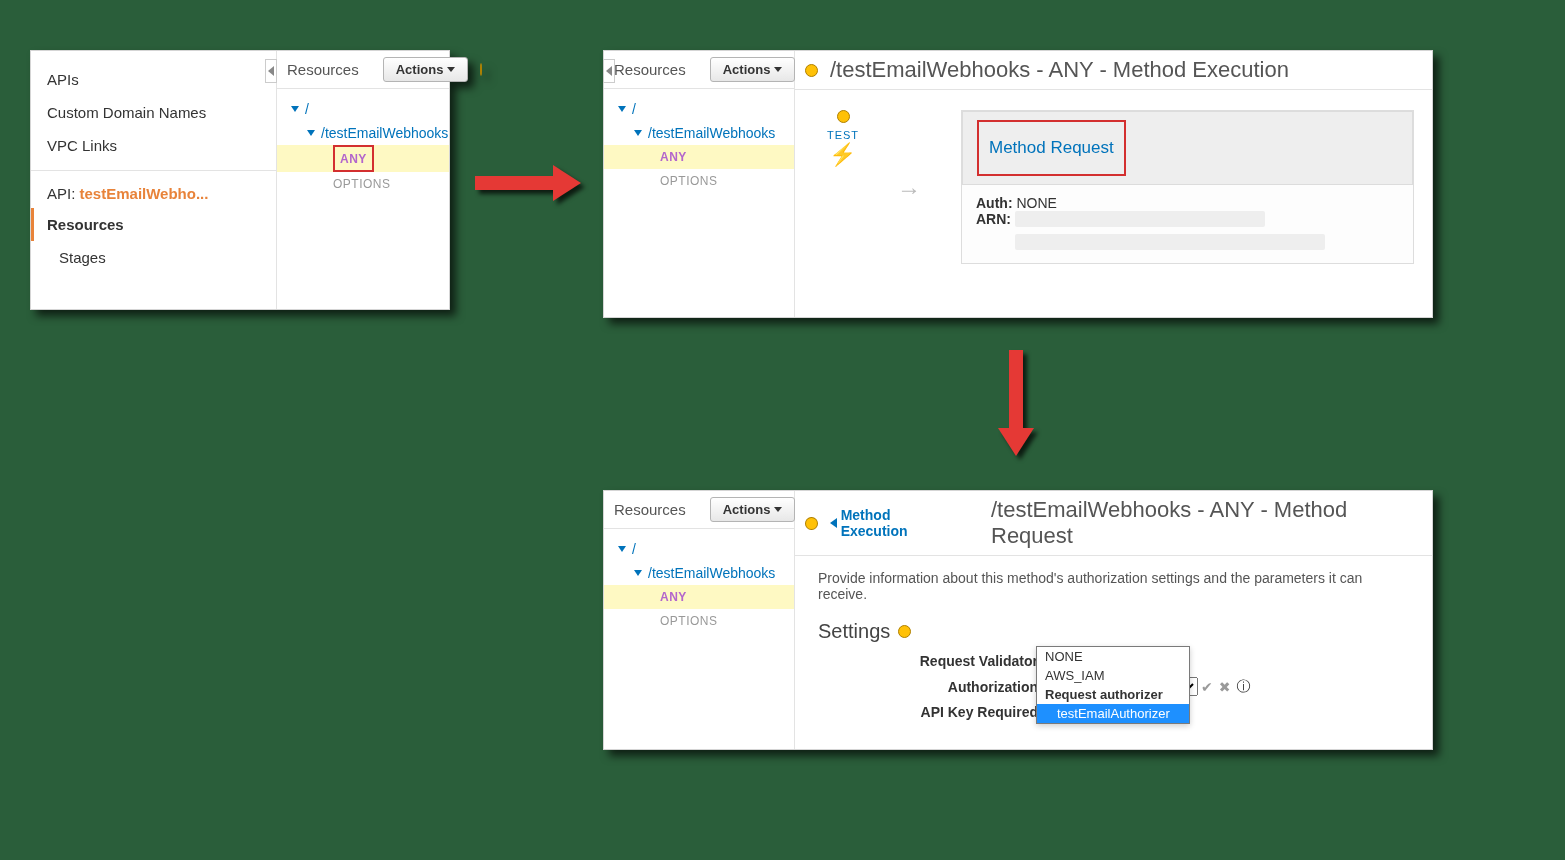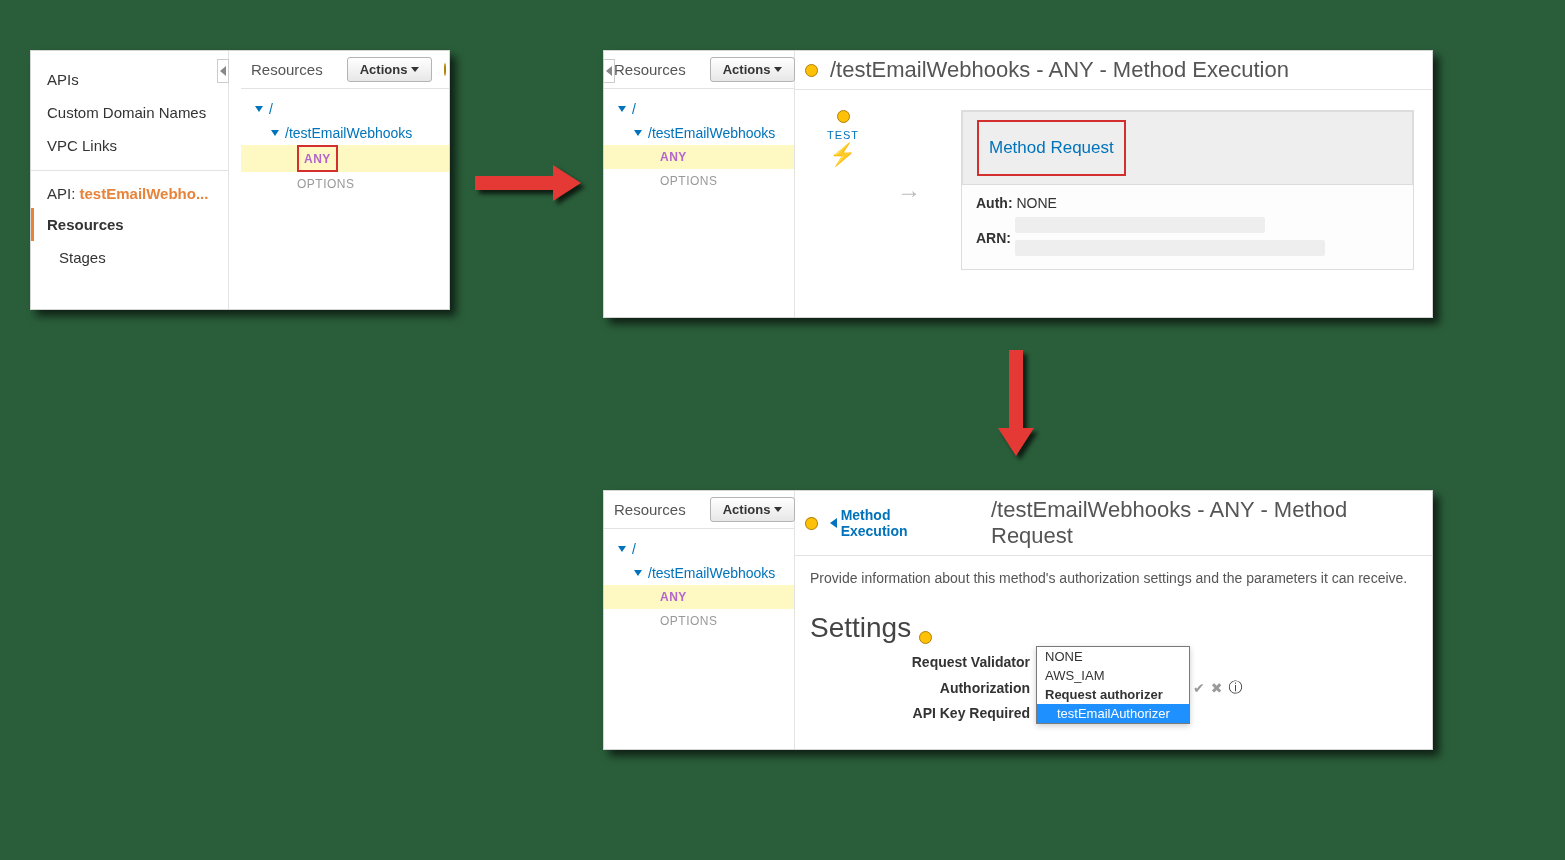--- a/index.html
+++ b/index.html
@@ -39,21 +39,21 @@
   .tree-link{color:#0073bb;cursor:pointer}
   .ind1{padding-left:30px}
   .ind2{padding-left:56px}
   .method-any{color:#b366cc;font-weight:bold;font-size:12px;letter-spacing:.5px}
   .method-opt{color:#999;font-size:12px;letter-spacing:.5px}
   .sel{background:#fef9c3}
 
   .redbox{border:2px solid #d32f2f;display:inline-block;padding:1px 5px}
 
   
-  .side{width:198px;border-right:1px solid #e3e3e3;box-sizing:border-box;
+  .side{width:246px;border-right:1px solid #e3e3e3;box-sizing:border-box;
         float:left;height:100%;padding:12px 0;position:relative}
   .side-item{padding:8px 16px;color:#333;cursor:pointer;font-size:15px}
   .side-divider{border-top:1px solid #e3e3e3;margin:8px 0}
   .side-label{padding:6px 16px;color:#333;font-size:15px}
   .side-sel{border-left:3px solid #e8833a;padding-left:13px;font-weight:bold;color:#333}
   .api-name{color:#e8833a;font-weight:bold}
   .collapse-handle{position:absolute;right:-1px;top:8px;width:10px;height:22px;
     border:1px solid #ccc;background:#fff;display:flex;align-items:center;justify-content:center}
 
   
@@ -63,21 +63,21 @@
   .card-body{padding:10px 14px;font-size:14px}
   .card-body b{font-weight:bold}
   .blur{background:#eee;display:inline-block;min-width:250px;height:16px;border-radius:2px}
 
   .bolt{color:#0073bb;font-size:22px}
   .test-lbl{color:#0073bb;font-size:11px;font-weight:normal;letter-spacing:1px}
 
   
   .backlink{color:#0073bb;font-weight:bold;font-size:14px;display:flex;align-items:center;gap:4px;cursor:pointer}
   .arrow-left{width:0;height:0;border-top:5px solid transparent;border-bottom:5px solid transparent;border-right:7px solid #0073bb}
-  .section-h{font-size:28px;color:#444;display:flex;align-items:flex-end;gap:8px;margin:22px 0 10px}
+  .section-h{font-size:20px;color:#444;display:flex;align-items:center;gap:8px;margin:14px 0 10px}
   .form-row{display:flex;align-items:center;margin:8px 0}
   .form-lbl{width:220px;text-align:right;padding-right:10px;font-weight:bold;color:#333}
   select.authz{width:150px;font-size:13px}
   .ic{color:#9a9a9a;font-size:14px;padding:0 3px}
   .dropdown-open{
     position:absolute;background:#fff;border:1px solid #7a7a7a;font-size:13px;
     box-shadow:0 2px 6px rgba(0,0,0,.2);z-index:5
   }
   .dropdown-open div{padding:2px 8px}
   .opt-group{font-weight:bold}
@@ -203,21 +203,21 @@
         <div class="card-hdr">
           <span class="redbox" style="padding:16px 10px">
             <span>Method Request</span>
           </span>
         </div>
         <div class="card-body">
           <div>
             <b>Auth:</b>
             <span>NONE</span>
           </div>
-          <div style="margin-top:6px;display:flex;align-items:center;gap:4px">
+          <div style="display:flex;align-items:flex-start;gap:4px">
             <b>ARN:</b>
             <span>
               <span class="blur" style="width:170px"></span><br>
               <span class="blur" style="width:310px;margin-top:4px"></span>
             </span>
           </div>
         </div>
       </div>
     </div>
   </div>
@@ -260,21 +260,21 @@
   <div style="margin-left:190px;height:100%;position:relative">
     <div class="hdr">
       <span class="dot"></span>
       <span class="backlink">
         <span class="arrow-left"></span>
         <span>Method Execution</span>
       </span>
       <span style="width:10px"></span>
       <span class="big-title">/testEmailWebhooks - ANY - Method Request</span>
     </div>
-    <div style="padding:0 16px">
+    <div style="padding:0 24px">
       <div class="desc">Provide information about this method's authorization settings and the parameters it can receive.</div>
       <div class="section-h">
         <span>Settings</span>
         <span class="dot"></span>
       </div>
       <div class="form-row">
         <div class="form-lbl">Request Validator</div>
       </div>
       <div class="form-row">
         <div class="form-lbl">Authorization</div>

